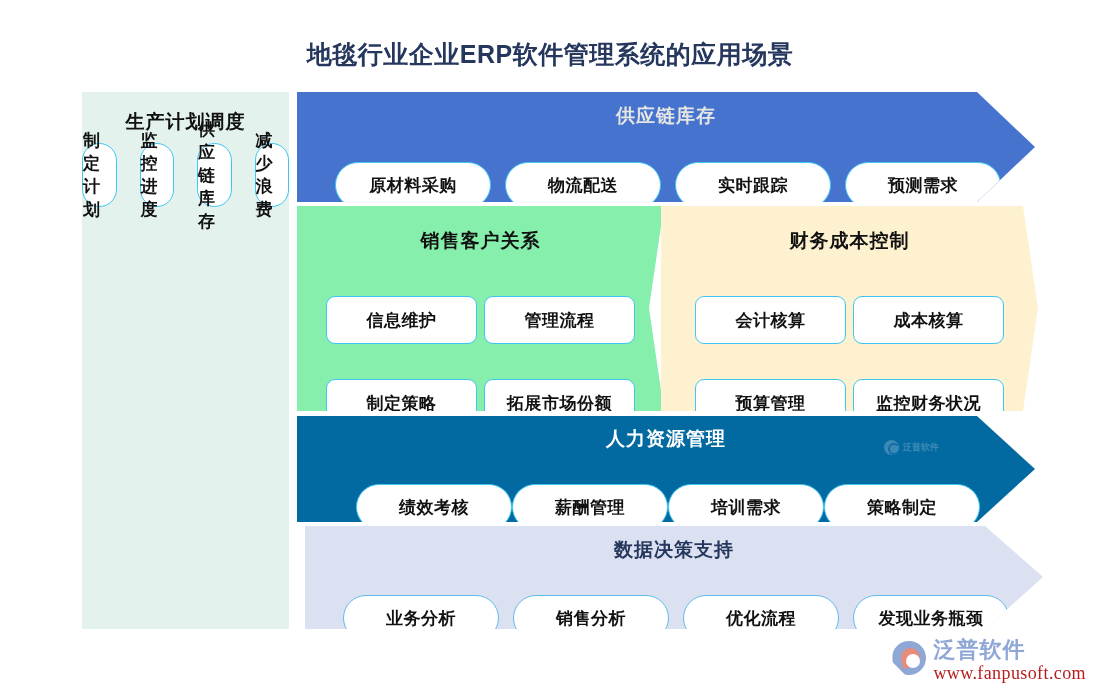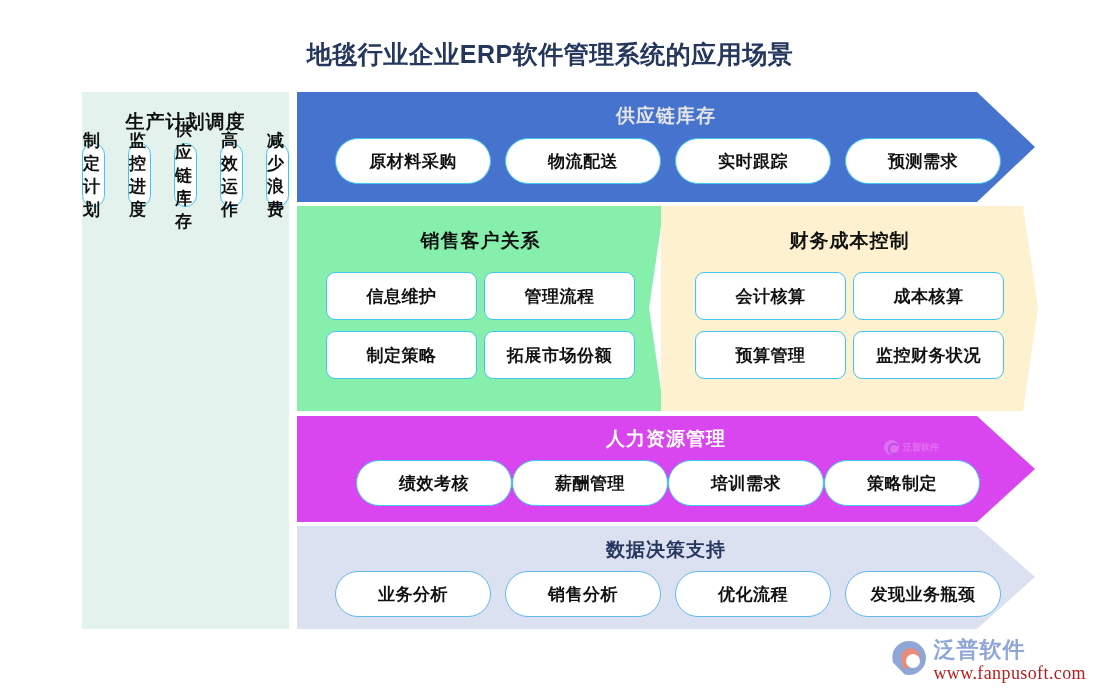--- a/index.html
+++ b/index.html
@@ -104,20 +104,21 @@
   }
   .pill {
     background: #ffffff;
     display: flex;
     align-items: center;
     justify-content: center;
     font-weight: bold;
     color: #111111;
     letter-spacing: 0.5px;
     white-space: nowrap;
+    margin-top: 24px;
   }
 
   
   #row-supply {
     left: 0; top: 0;
     width: 738px; height: 110px;
     background: #4573ce;
     clip-path: polygon(0 0, 680px 0, 738px 55px, 680px 110px, 0 110px);
   }
   #row-supply .band-title {
@@ -166,21 +167,21 @@
     width: 151px; height: 48px;
     border-radius: 9px;
     border: 1.6px solid #3fc6f0;
     font-size: 17px;
   }
 
   
   #row-hr {
     left: 0; top: 324px;
     width: 738px; height: 106px;
-    background: #d946ef;
+    background: #0369a1;
     clip-path: polygon(0 0, 680px 0, 738px 53px, 680px 106px, 0 106px);
   }
   #row-hr .band-title {
     margin-top: 10px;
     font-size: 19px;
     color: #ffffff;
   }
   #row-hr .pill-row {
     margin-top: 8px;
     padding-left: 4px;
@@ -188,21 +189,21 @@
   }
   #row-hr .pill {
     width: 156px; height: 46px;
     border-radius: 23px;
     border: 1.6px solid #3fc6f0;
     font-size: 17px;
   }
 
   
   #row-data {
-    left: 0; top: 434px;
+    left: 8px; top: 434px;
     width: 738px; height: 103px;
     background: #dce1f2;
     clip-path: polygon(0 0, 680px 0, 738px 51px, 680px 103px, 0 103px);
   }
   #row-data .band-title {
     margin-top: 11px;
     font-size: 19px;
     color: #26375e;
   }
   #row-data .pill-row {
@@ -314,23 +315,20 @@
     <div class="sidebar-title">生产计划调度</div>
     <div class="sidebar-list">
       <div class="sidebar-pill">
         <span>制定计划</span>
       </div>
       <div class="sidebar-pill">
         <span>监控进度</span>
       </div>
       <div class="sidebar-pill">
         <span>供应链库存</span>
-      </div>
-      <div class="sidebar-pill">
-        <span>高效运作</span>
       </div>
       <div class="sidebar-pill">
         <span>减少浪费</span>
       </div>
     </div>
   </div>
 
   <div class="rows">
 
     <div class="band" id="row-supply">

